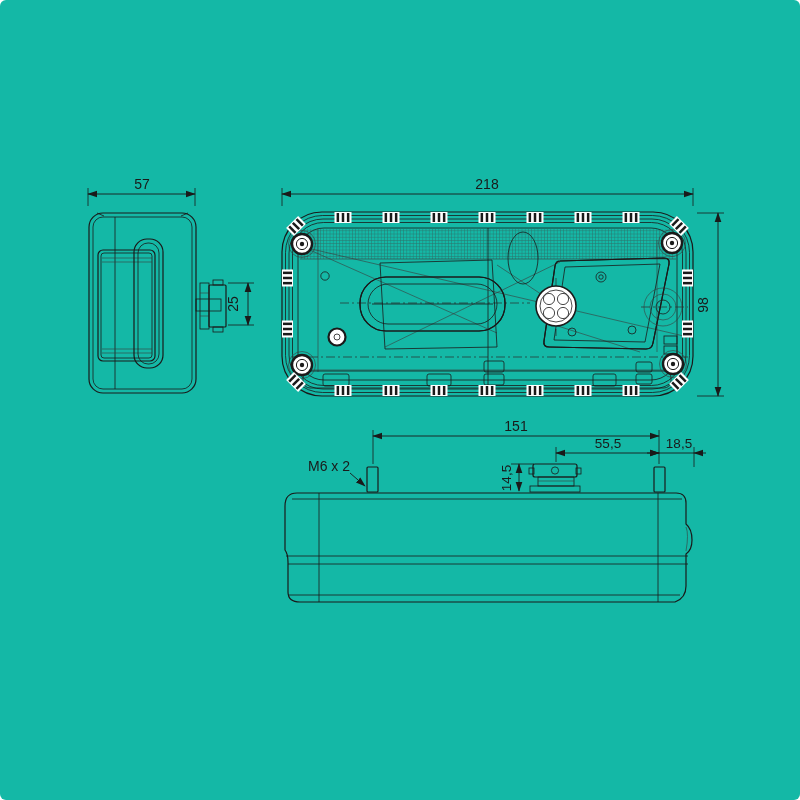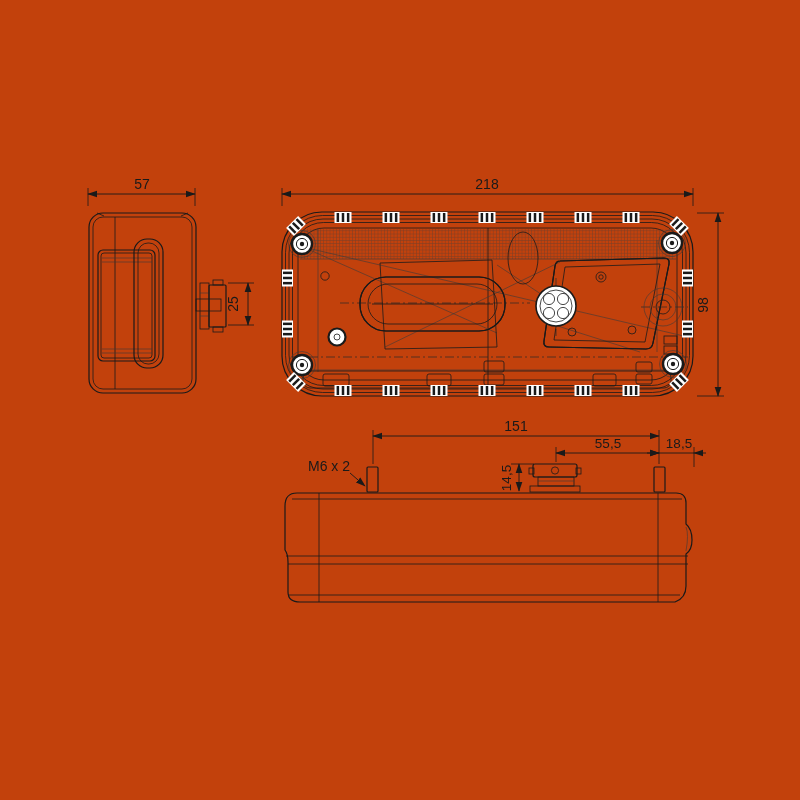--- a/index.html
+++ b/index.html
@@ -1,16 +1,16 @@
 <!DOCTYPE html>
 <html><head>
 <meta charset="utf-8">
 <style>
   html,body{margin:0;padding:0;background:#fff;}
-  .page{width:800px;height:800px;background:#c2410c;position:relative;overflow:hidden;}
+  .page{width:800px;height:800px;background:#14b8a6;position:relative;overflow:hidden;border-radius:6px;}
   svg{display:block;}
   .dimtext{font-family:"Liberation Sans", sans-serif;font-size:14px;fill:#1a1a1a;}
   .dimtext-sm{font-family:"Liberation Sans", sans-serif;font-size:13.5px;fill:#1a1a1a;}
   .thin{stroke:#1a1a1a;stroke-width:0.8;fill:none;}
   .med{stroke:#1a1a1a;stroke-width:1.2;fill:none;}
   .dimline{stroke:#1a1a1a;stroke-width:0.9;fill:none;}
   .extline{stroke:#1a1a1a;stroke-width:0.8;fill:none;}
   .hairline{stroke:#3a3a3a;stroke-width:0.6;fill:none;}
   .dashdot{stroke:#2a2a2a;stroke-width:0.7;fill:none;stroke-dasharray:9 3 2 3;}
 </style>

